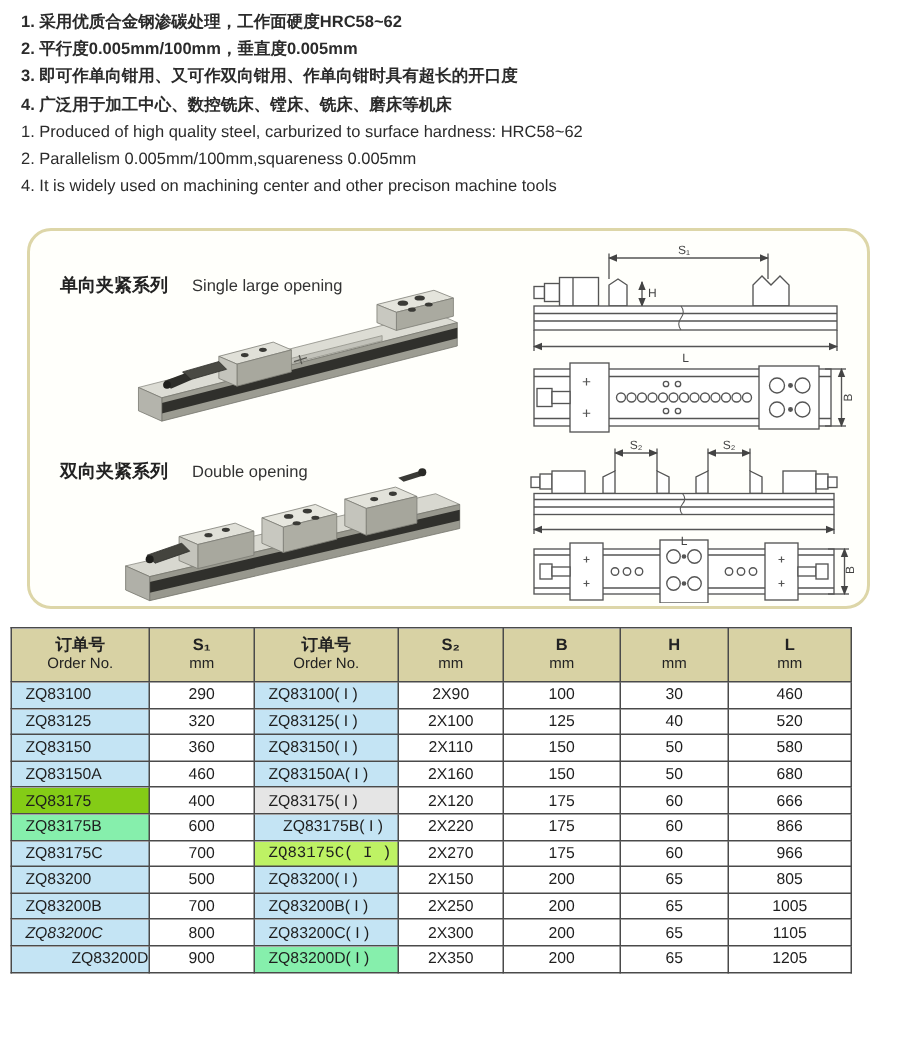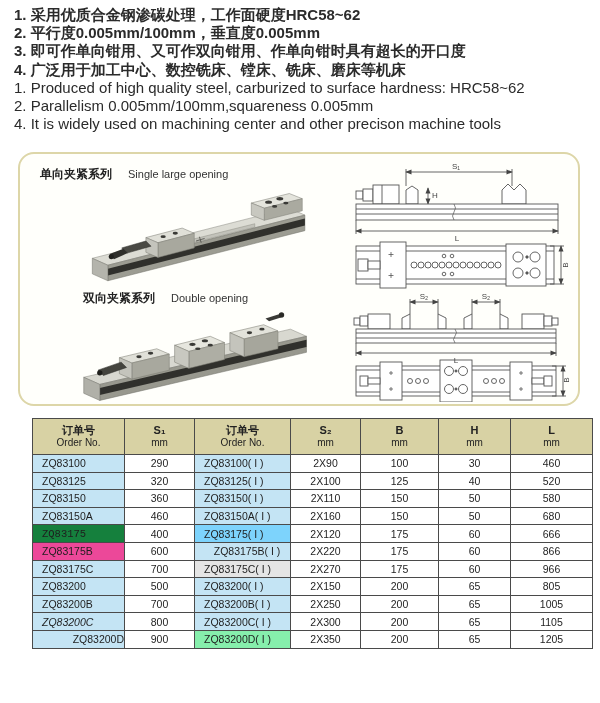--- a/index.html
+++ b/index.html
@@ -3,42 +3,42 @@
 <meta charset="utf-8">
 <style>
   html,body{margin:0;padding:0;}
   body{
     width:600px;height:703px;position:relative;background:#ffffff;
     font-family:"Liberation Sans","DejaVu Sans",sans-serif;color:#222;
     overflow:hidden;
   }
   
   .features{position:absolute;top:6px;left:14px;right:8px;}
-  .feat-line{font-size:15px;line-height:18.2px;white-space:nowrap;color:#2b2b2b;}
+  .feat-line{font-size:11px;line-height:18.2px;white-space:nowrap;color:#2b2b2b;}
   .feat-line.cn{font-weight:600;}
   
   .panel{
     position:absolute;left:18px;top:152px;width:558px;height:250px;
     border:2px solid #ddd6a8;border-radius:16px;background:#fffffb;
   }
   .sec-title{position:absolute;left:20px;font-size:12px;white-space:nowrap;}
   .sec-title .cn{font-weight:700;}
   .sec-title .en{margin-left:16px;font-size:11px;font-weight:400;color:#333;}
-  .t1{top:12px;} .t2{top:136px;margin-left:43px;}
+  .t1{top:28px;} .t2{top:152px;}
   .photo{position:absolute;}
   .ph1{left:26px;top:30px;width:300px;height:108px;}
   .ph2{left:26px;top:152px;width:300px;height:98px;}
   .draw{position:absolute;}
   .dr1{left:332px;top:6px;width:218px;height:132px;}
   .dr2{left:332px;top:138px;width:218px;height:110px;}
   svg{display:block;width:100%;height:100%;}
   .dimtxt{font-size:8px;fill:#444;font-family:"Liberation Sans",sans-serif;}
   
   .spec{
-    position:absolute;left:32px;top:418px;width:560px;
+    position:absolute;left:7px;top:418px;width:560px;
     border-collapse:collapse;table-layout:fixed;font-size:10.5px;padding-left:40px;
   }
   .spec th,.spec td{border:1px solid #4a4a4a;text-align:center;padding:0;overflow:hidden;}
   .spec{border:1px solid #2e2e2e;}
   .spec th{height:35px;font-weight:400;vertical-align:middle;}
   .spec th .h1{font-size:11px;font-weight:700;line-height:13px;}
   .spec th .h2{font-size:10px;line-height:12px;}
   .spec td{height:16.6px;background:#ffffff;color:#1e1e1e;}
   .spec td.hl{text-align:left;padding-left:9px;}
 </style>
@@ -358,41 +358,41 @@
       <tr>
         <td class="hl" style="background: rgb(196, 228, 244);">ZQ83150A</td>
         <td>460</td>
         <td class="hl" style="background: rgb(196, 228, 244);">ZQ83150A( I )</td>
         <td>2X160</td>
         <td>150</td>
         <td>50</td>
         <td>680</td>
       </tr>
       <tr>
-        <td class="hl" style="background: #15803d; font-family: Liberation Mono, monospace;">ZQ83175</td>
+        <td class="hl" style="background: #84cc16;">ZQ83175</td>
         <td>400</td>
-        <td class="hl" style="background: #7dd3fc;">ZQ83175( I )</td>
+        <td class="hl" style="background: #e5e5e5;">ZQ83175( I )</td>
         <td>2X120</td>
         <td>175</td>
         <td>60</td>
         <td>666</td>
       </tr>
       <tr>
-        <td class="hl" style="background: #ec4899;">ZQ83175B</td>
+        <td class="hl" style="background: #86efac;">ZQ83175B</td>
         <td>600</td>
         <td class="hl" style="background: rgb(196, 228, 244); text-align: center;">ZQ83175B( I )</td>
         <td>2X220</td>
         <td>175</td>
         <td>60</td>
         <td>866</td>
       </tr>
       <tr>
         <td class="hl" style="background: rgb(196, 228, 244);">ZQ83175C</td>
         <td>700</td>
-        <td class="hl" style="background: #e5e5e5;">ZQ83175C( I )</td>
+        <td class="hl" style="background: #bef264; font-family: Liberation Mono, monospace;">ZQ83175C( I )</td>
         <td>2X270</td>
         <td>175</td>
         <td>60</td>
         <td>966</td>
       </tr>
       <tr>
         <td class="hl" style="background: rgb(196, 228, 244);">ZQ83200</td>
         <td>500</td>
         <td class="hl" style="background: rgb(196, 228, 244);">ZQ83200( I )</td>
         <td>2X150</td>

